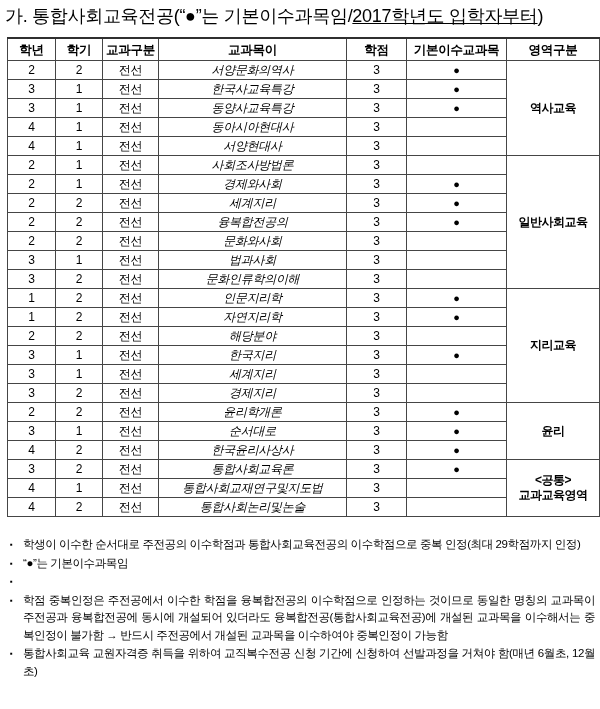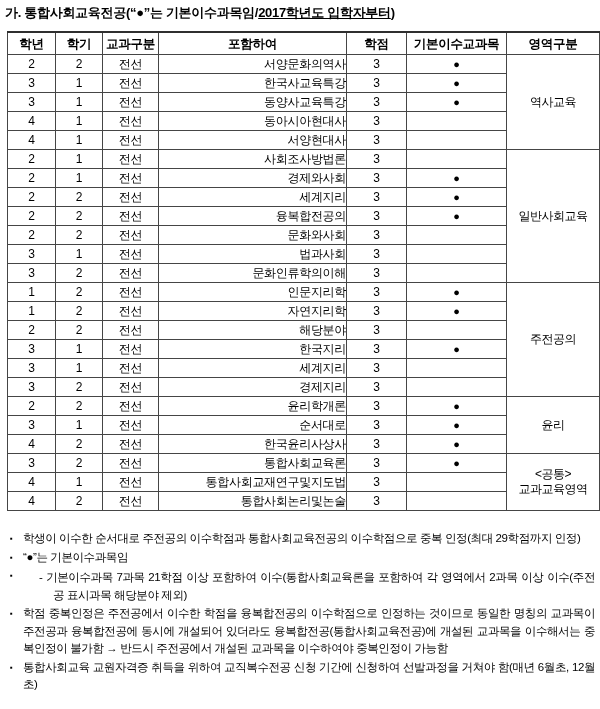--- a/index.html
+++ b/index.html
@@ -10,22 +10,22 @@
     height: 709px;
     overflow: hidden;
     font-family: "Liberation Sans", "DejaVu Sans", sans-serif;
     color: #000000;
   }
   .page {
     width: 592px;
     padding: 3px 4px 0 4px;
   }
   .doc-title {
-    font-size: 13px;
-    font-weight: bold;
+    font-size: 18px;
+    font-weight: normal;
     letter-spacing: -0.3px;
     padding: 1px 0 9px 1px;
     white-space: nowrap;
   }
   .doc-title .u { text-decoration: underline; }
 
   table.course-table {
     border-collapse: collapse;
     table-layout: fixed;
     width: 592px;
@@ -43,27 +43,29 @@
     overflow: hidden;
     white-space: nowrap;
     letter-spacing: -0.3px;
   }
   .course-table thead th {
     font-weight: bold;
     height: 21px;
     font-size: 12.5px;
   }
   .course-table td.c-name {
-    text-align: right;
+    text-align: center;
+    font-style: italic;
   }
   .course-table td.c-basic { font-size: 11px; }
   .course-table td.c-group {
     white-space: pre-line;
     line-height: 15px;
     letter-spacing: -0.5px;
+    font-weight: bold;
   }
 
   .notes {
     margin-top: 19px;
     padding: 0 1px 0 6px;
   }
   .note {
     display: flex;
     font-size: 11.5px;
     line-height: 17.5px;
@@ -103,21 +105,21 @@
       <col style="width:188px">
         <col style="width:60px">
         <col style="width:100px">
       <col style="width:93px">
     </colgroup>
     <thead>
       <tr>
         <th>학년</th>
         <th>학기</th>
         <th>교과구분</th>
-        <th>포함하여</th>
+        <th>교과목이</th>
         <th>학점</th>
         <th>기본이수교과목</th>
         <th>영역구분</th>
       </tr>
     </thead>
     <tbody>
         <tr>
           <td>2</td>
           <td>2</td>
           <td>전선</td>
@@ -215,21 +217,21 @@
           <td>3</td>
           <td class="c-basic"></td>
         </tr>
         <tr>
           <td>1</td>
           <td>2</td>
           <td>전선</td>
           <td class="c-name">인문지리학</td>
           <td>3</td>
           <td class="c-basic">●</td>
-          <td class="c-group" rowspan="6">주전공의</td>
+          <td class="c-group" rowspan="6">지리교육</td>
         </tr>
         <tr>
           <td>1</td>
           <td>2</td>
           <td>전선</td>
           <td class="c-name">자연지리학</td>
           <td>3</td>
           <td class="c-basic">●</td>
         </tr>
         <tr>
@@ -326,21 +328,20 @@
     </div>
 
     <div class="note">
       <span class="bullet">▪</span>
       <div class="note-text">“●”는 기본이수과목임</div>
     </div>
 
     <div class="note">
       <span class="bullet">▪</span>
       <div class="note-text">
-        <div class="sub-item">- 기본이수과목 7과목 21학점 이상 포함하여 이수(통합사회교육론을 포함하여 각 영역에서 2과목 이상 이수(주전공 표시과목 해당분야 제외)</div>
       </div>
     </div>
 
     <div class="note">
       <span class="bullet">▪</span>
       <div class="note-text">학점 중복인정은 주전공에서 이수한 학점을 융복합전공의 이수학점으로 인정하는 것이므로 동일한 명칭의 교과목이 주전공과 융복합전공에 동시에 개설되어 있더라도 융복합전공(통합사회교육전공)에 개설된 교과목을 이수해서는 중복인정이 불가함 → 반드시 주전공에서 개설된 교과목을 이수하여야 중복인정이 가능함</div>
     </div>
 
     <div class="note">
       <span class="bullet">▪</span>

